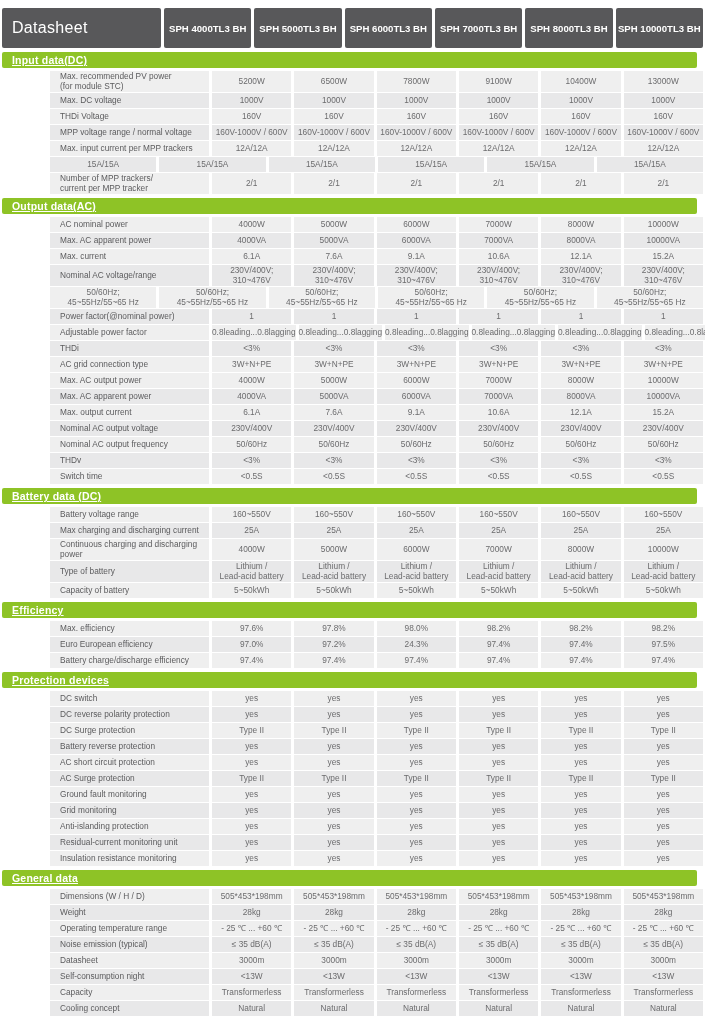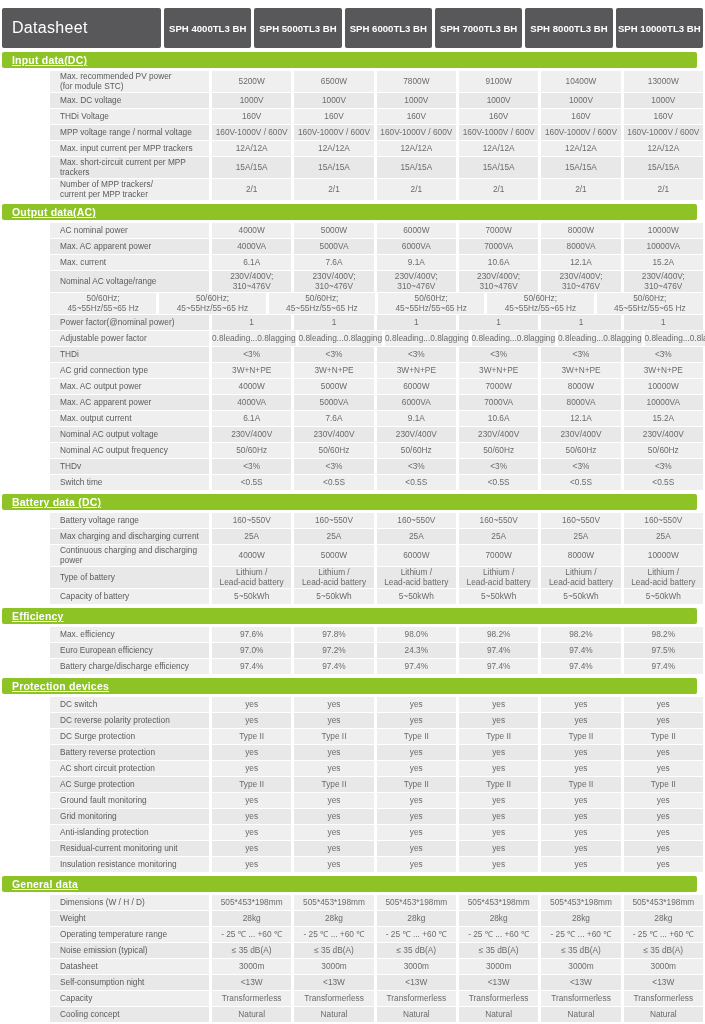--- a/index.html
+++ b/index.html
@@ -85,21 +85,20 @@
           <div class="row shade-a">
             <div class="label">Max. input current per MPP trackers</div>
             <div class="cell">12A/12A</div>
             <div class="cell">12A/12A</div>
             <div class="cell">12A/12A</div>
             <div class="cell">12A/12A</div>
             <div class="cell">12A/12A</div>
             <div class="cell">12A/12A</div>
           </div>
           <div class="row shade-b">
-            <div class="label">Max. short-circuit current per MPP trackers</div>
             <div class="cell">15A/15A</div>
             <div class="cell">15A/15A</div>
             <div class="cell">15A/15A</div>
             <div class="cell">15A/15A</div>
             <div class="cell">15A/15A</div>
             <div class="cell">15A/15A</div>
           </div>
           <div class="row shade-a">
             <div class="label">Number of MPP trackers/
 current per MPP tracker</div>

